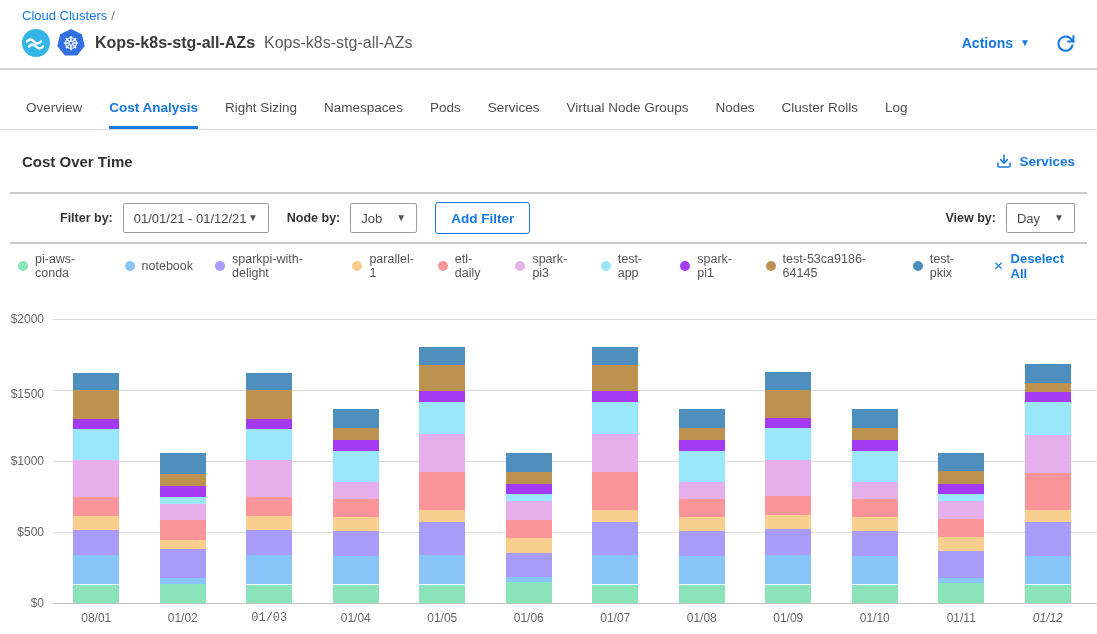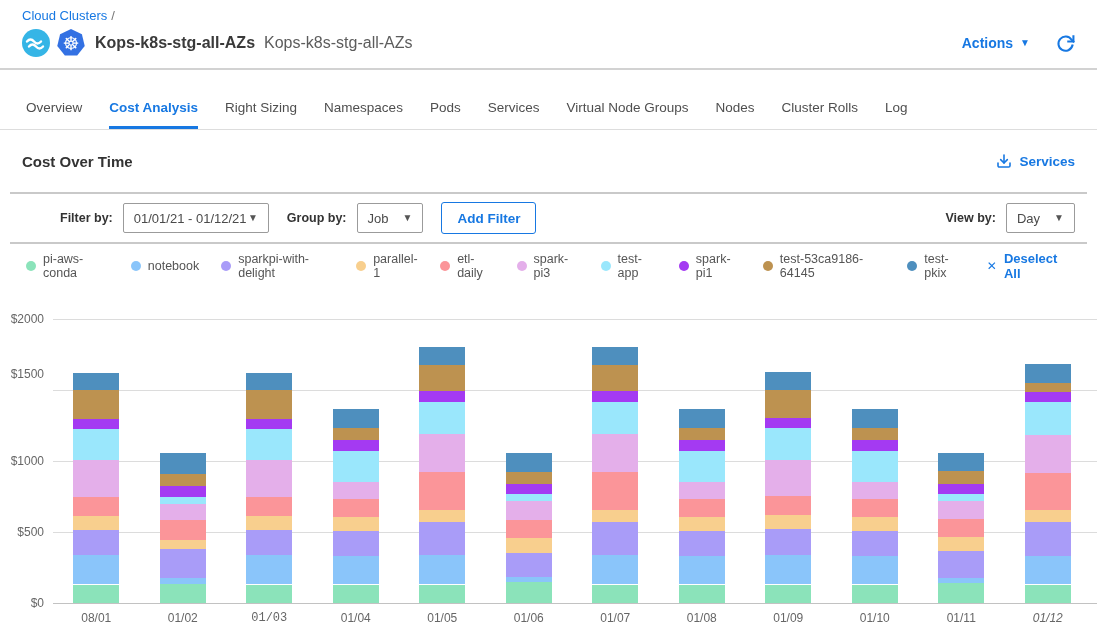--- a/index.html
+++ b/index.html
@@ -38,21 +38,21 @@
   .filter-row { height:48px; display:flex; align-items:center; padding:0 22px;margin-left:38px; }
   .flabel { font-size:12.5px; font-weight:bold; color:#333; }
   .dropdown { display:flex; align-items:center; justify-content:space-between; border:1px solid #9b9b9b; border-radius:2px; height:30px; padding:0 10px; font-size:13px; color:#4a4a4a; background:#fff; cursor:pointer; }
   .dd-date { width:146px; margin-left:10px; }
   .dd-sm { margin-left:10px; gap:14px; }
   .dropdown .caret { color:#555; }
   .add-filter { margin-left:18px; height:32px; padding:0 15px; background:#fff; border:1px solid #1778e2; border-radius:3px; color:#1778e2; font-size:13.5px; font-weight:bold; cursor:pointer; font-family:inherit; }
   .view-by { margin-left:auto; display:flex; align-items:center; }
 
   
-  .legend-row { height:43px; display:flex; align-items:center; padding:0 26px; }
+  .legend-row { height:43px; display:flex; align-items:center; padding:0 18px; }
   .legend-item { display:flex; align-items:center; margin-right:22px; font-size:12.5px; color:#555; cursor:pointer; }
   .legend-dot { width:10px; height:10px; border-radius:50%; margin-right:7px; flex:0 0 auto; }
   .deselect { margin-left:auto; display:flex; align-items:center; gap:7px; color:#1778e2; font-size:13px; font-weight:bold; cursor:pointer; }
   .deselect .x { font-size:12px; }
 
   
   .chart { position:relative; height:347px; }
   .gridline { position:absolute; height:1px; background:#dcdcdc; }
   .gridline.zero { background:#c2c2c2; }
   .ytick { position:absolute; left:0; width:44px; text-align:right; font-size:12px; color:#666; }
@@ -118,21 +118,21 @@
     </span>
   </div>
   <div class="rule"></div>
 
   <div class="filter-row">
     <span class="flabel">Filter by:</span>
     <span class="dropdown dd-date">
       <span>01/01/21 - 01/12/21</span>
       <span class="caret">▼</span>
     </span>
-    <span class="flabel" style="margin-left:18px">Group by:</span>
+    <span class="flabel" style="margin-left:18px">Node by:</span>
     <span class="dropdown dd-sm">
       <span>Job</span>
       <span class="caret">▼</span>
     </span>
     <button class="add-filter">Add Filter</button>
     <span class="view-by">
       <span class="flabel">View by:</span>
       <span class="dropdown dd-sm">
         <span>Day</span>
         <span class="caret">▼</span>
@@ -191,21 +191,21 @@
   </div>
 
   <div class="chart" id="chart">
       <div class="gridline zero" style="left: 53px; width: 1044px; top: 316px;"></div>
       <div class="ytick" style="top: 309px;">$0</div>
       <div class="gridline" style="left: 53px; width: 1044px; top: 245px;"></div>
       <div class="ytick" style="top: 238px;">$500</div>
       <div class="gridline" style="left: 53px; width: 1044px; top: 174px;"></div>
       <div class="ytick" style="top: 167px;">$1000</div>
       <div class="gridline" style="left: 53px; width: 1044px; top: 103px;"></div>
-      <div class="ytick" style="top: 80px;">$1500</div>
+      <div class="ytick" style="top: 100px;">$1500</div>
       <div class="gridline" style="left: 53px; width: 1044px; top: 32px;"></div>
       <div class="ytick" style="top: 25px;">$2000</div>
       <div class="bar-seg" style="left: 73.3px; width: 46px; top: 297.5px; height: 18.5px; background: rgb(139, 227, 186);"></div>
       <div class="bar-seg" style="left: 73.3px; width: 46px; top: 268.4px; height: 29.1px; background: rgb(138, 197, 250);"></div>
       <div class="bar-seg" style="left: 73.3px; width: 46px; top: 242.9px; height: 25.6px; background: rgb(169, 156, 248);"></div>
       <div class="bar-seg" style="left: 73.3px; width: 46px; top: 228.7px; height: 14.2px; background: rgb(248, 207, 142);"></div>
       <div class="bar-seg" style="left: 73.3px; width: 46px; top: 210.2px; height: 18.5px; background: rgb(251, 149, 153);"></div>
       <div class="bar-seg" style="left: 73.3px; width: 46px; top: 172.6px; height: 37.6px; background: rgb(228, 175, 234);"></div>
       <div class="bar-seg" style="left: 73.3px; width: 46px; top: 142px; height: 30.5px; background: rgb(154, 231, 252);"></div>
       <div class="bar-seg" style="left: 73.3px; width: 46px; top: 132.1px; height: 9.9px; background: rgb(164, 58, 242);"></div>

